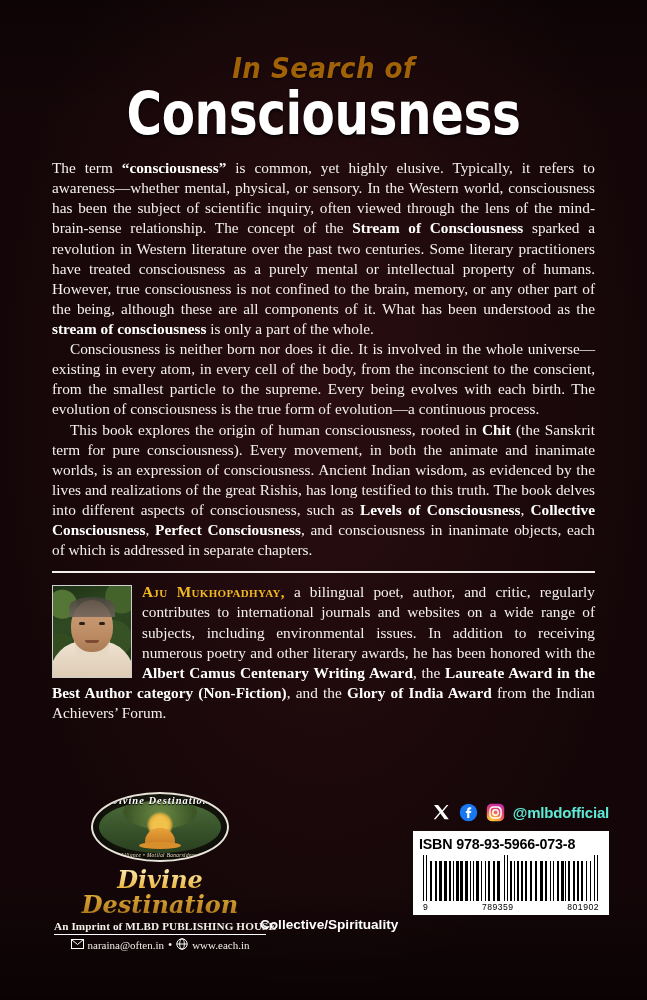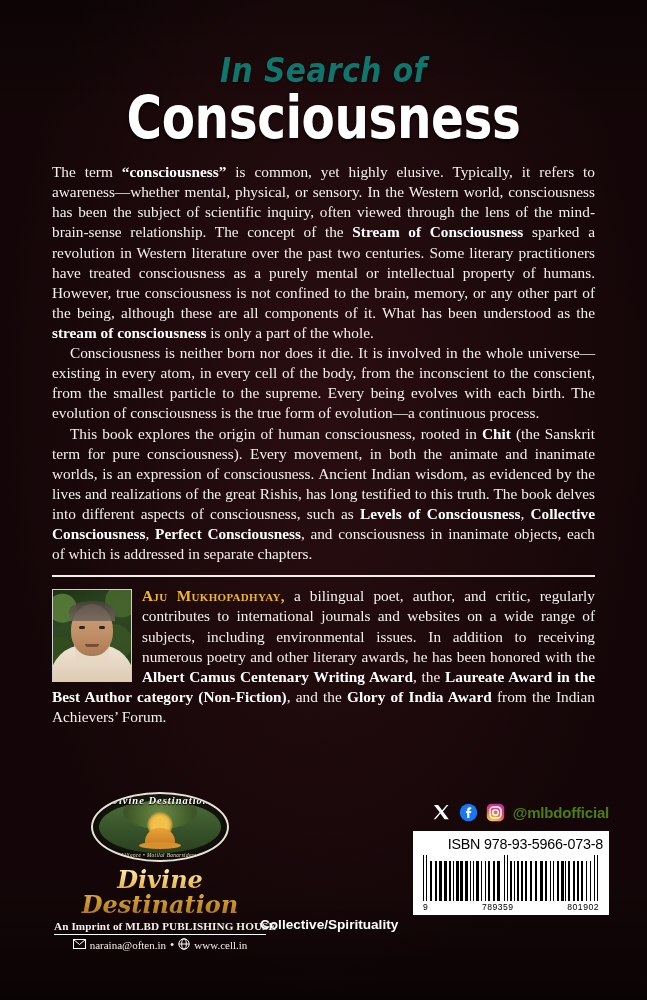--- a/index.html
+++ b/index.html
@@ -31,24 +31,24 @@
 
   
   .title-block {
     text-align: center;
     padding-top: 54px;
   }
   .title-small {
     font-family: "DejaVu Sans Condensed", "Liberation Sans", sans-serif;
     font-style: italic;
     font-weight: bold;
-    font-size: 33px;
+    font-size: 29px;
     letter-spacing: 0.5px;
     line-height: 1;
-    color: #0f766e;
+    color: #a16207;
     text-shadow: 0 1px 2px rgba(0,0,0,0.8);
   }
   .title-main {
     font-family: "DejaVu Sans Condensed", "Liberation Sans", sans-serif;
     font-weight: bold;
     font-size: 58px;
     line-height: 1.02;
     margin-top: 2px;
     color: #ffffff;
     transform: scaleX(0.93);
@@ -291,38 +291,38 @@
     right: 38px;
     bottom: 178px;
     display: flex;
     align-items: center;
     gap: 8px;
   }
   .social .handle {
     font-family: "Liberation Sans", sans-serif;
     font-weight: bold;
     font-size: 15px;
-    color: #4d7c0f;
+    color: #5eead4;
     letter-spacing: -0.2px;
   }
   .si { width: 19px; height: 19px; display: block; }
 
   .isbn-box {
     position: absolute;
     right: 38px;
     bottom: 85px;
     width: 196px;
     background: #ffffff;
     padding: 5px 6px 3px 6px;
     box-sizing: border-box;
   }
   .isbn-text {
-    text-align: right;
+    text-align: left;
     font-family: "Liberation Sans", sans-serif;
-    font-weight: normal;
+    font-weight: bold;
     font-size: 14.3px;
     color: #000000;
     letter-spacing: -0.2px;
     margin-bottom: 3px;
     white-space: nowrap;
   }
   .barcode {
     height: 46px;
     display: flex;
     align-items: flex-end;
@@ -417,21 +417,21 @@
         </span>
         <span>naraina@often.in</span>
         <span class="sep">•</span>
         <span class="ico-svg">
           <svg width="12" height="12" viewBox="0 0 12 12">
               <circle cx="6" cy="6" r="5.2" fill="none" stroke="#ffffff"></circle>
               <ellipse cx="6" cy="6" rx="2.3" ry="5.2" fill="none" stroke="#ffffff"></ellipse>
               <line x1="0.8" y1="6" x2="11.2" y2="6" stroke="#ffffff"></line>
             </svg>
         </span>
-        <span>www.cell.in</span>
+        <span>www.each.in</span>
       </div>
     </div>
 
     <div class="category">Collective/Spirituality</div>
 
     <div class="social">
       <span class="ico-svg">
         <svg class="si" viewBox="0 0 24 24">
             <path d="M2.5 2.5h5.3l5 6.7 5.7-6.7h2.3l-7 8.2 7.4 9.8h-5.3l-5.3-7.1-6.1 7.1H2.2l7.5-8.7L2.5 2.5z" fill="#ffffff"></path>
           </svg>

